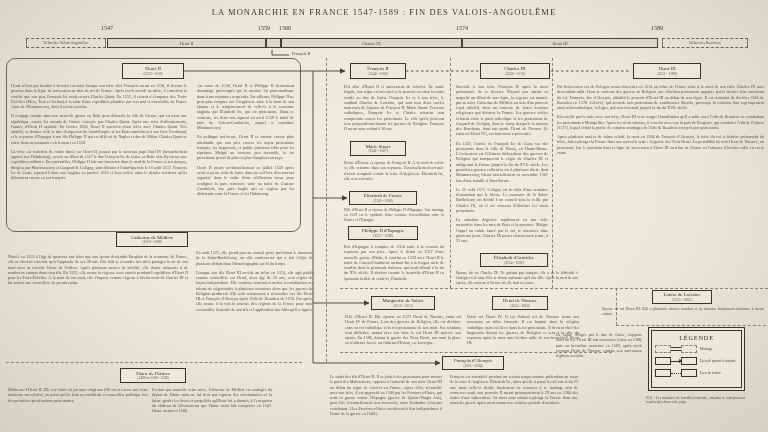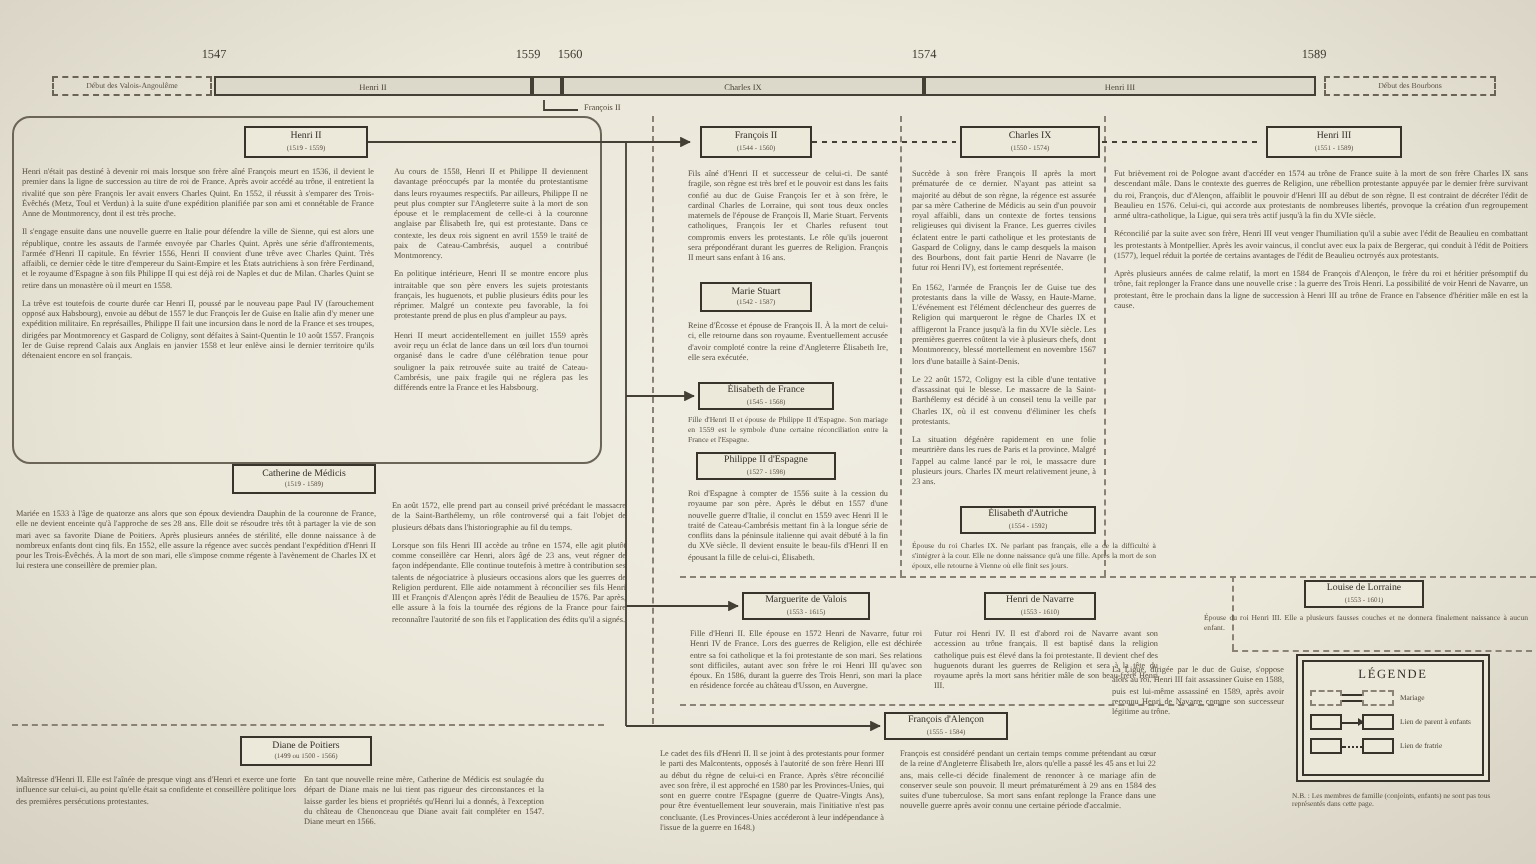--- a/index.html
+++ b/index.html
@@ -49,20 +49,21 @@
   .lg-lab{font-size:3.7px;line-height:1.1;color:#4c4537;margin-left:3px;}
   #legend-note{left:646px;top:396px;width:112px;font-size:3.7px;line-height:1.2;color:#57503f;}
 </style>
 </head>
 <body>
 
 <div id="page">
 
   <div id="vignette"></div>
 
+  <div class="abs" id="doc-title">LA MONARCHIE EN FRANCE 1547-1589 : FIN DES VALOIS-ANGOULÊME</div>
 
   <div class="abs yr" style="left:107px;">1547</div>
   <div class="abs yr" style="left:264px;">1559</div>
   <div class="abs yr" style="left:285px;">1560</div>
   <div class="abs yr" style="left:462px;">1574</div>
   <div class="abs yr" style="left:657px;">1589</div>
 
   <div class="abs tl-dash" style="left:26px;width:80px;">Début des Valois-Angoulême</div>
   <div class="abs tl-seg" style="left:107px;width:159px;">Henri II</div>
   <div class="abs tl-seg" style="left:266px;width:15px;border-left-width:1.6px;border-right-width:1.6px;"></div>

